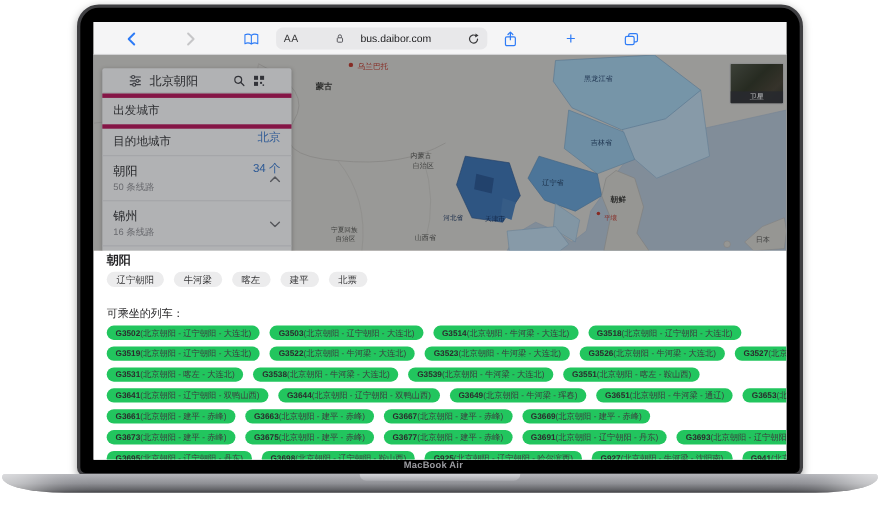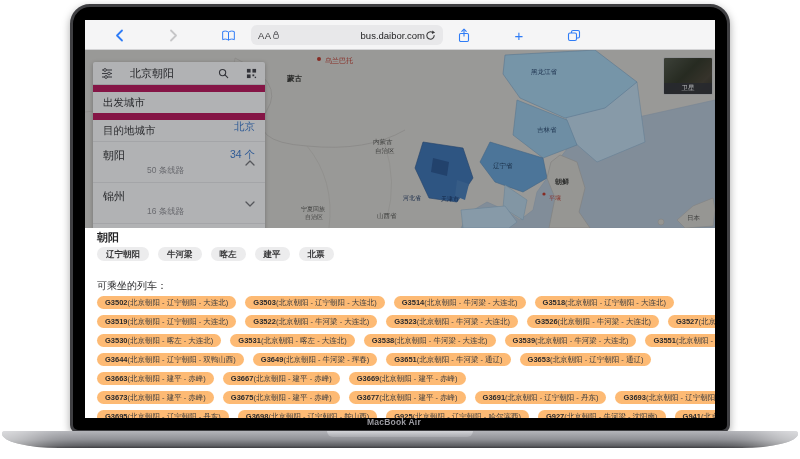--- a/index.html
+++ b/index.html
@@ -19,62 +19,62 @@
   .base-notch { position:absolute; left:50%; transform:translateX(-50%); top:0; width:146px; height:6px;
     background:linear-gradient(#d4d5d9,#a9aaaf); border-radius:0 0 7px 7px; }
 
   
   .screen { position:absolute; left:12px; top:13px; width:630px; height:398px; background:#fff; overflow:hidden; }
   .toolbar { position:relative; height:30px; background:#f5f5f6; border-bottom:1px solid #d3d3d5;padding-left:27px; }
   .tb { position:absolute; top:0; height:30px; display:flex; align-items:center; justify-content:center; }
   .url-pill { position:absolute; left:166px; top:5px; width:192px; height:20px; background:#e8e8ea;
     border-radius:6px; display:flex; align-items:center; padding:0 7px; }
   .reader { font-size:9.5px; color:#3a3a3c; letter-spacing:.5px; }
-  .domain-wrap { flex:1; display:flex; align-items:center; justify-content:space-between; gap:15px; }
+  .domain-wrap { flex:1; display:flex; align-items:center; justify-content:center; gap:15px; }
   .domain { font-size:9.5px; color:#1c1c1e; }
   .tb-txt-plus { font-size:15px; color:#2f7cf6; font-weight:400; }
 
   
   .map-band { position:relative; height:178px; overflow:hidden; background:#dcdad4; }
   .map-band svg.map { position:absolute; left:0; top:0; width:630px; height:178px; }
   .map-dim { position:absolute; inset:0; background:rgba(12,16,22,.32); z-index:6; pointer-events:none; }
 
   .minimap { position:absolute; left:578px; top:7px; width:50px; height:38px; z-index:2;
     border:1px solid #cfcfcf; border-radius:2px; overflow:hidden;
     background:linear-gradient(135deg,#54594a 0%,#333827 45%,#4a4435 75%,#2e3328 100%); }
   .minimap .mm-label { position:absolute; left:0; right:0; bottom:0; height:11px; background:rgba(52,54,58,.88);
     color:#fff; font-size:6.5px; display:flex; align-items:center; justify-content:center; }
 
   
   .sidebar { position:absolute; left:8px; top:12px; width:172px; z-index:4; background:#fff;
     border-radius:2px; box-shadow:0 1px 4px rgba(0,0,0,.25); height:220px; }
-  .sb-header { height:22px; display:flex; align-items:center; gap:17px; padding:0 8px; }
+  .sb-header { height:22px; display:flex; align-items:center; gap:7px; padding:0 24px; }
   .sb-title { flex:1; font-size:11px; color:#2f2f31; }
   .sb-div { height:1px; background:#e2e2e4; }
   .sb-row { height:28px; display:flex; align-items:center; justify-content:space-between; padding:0 10px;
-    border-top:7px solid #be185d; }
+    border-top:4px solid #be185d; }
   .sb-row:first-of-type { border-top:none; }
   .sb-label { font-size:10.5px; color:#3c3c3e; }
   .sb-value { font-size:10.5px; color:#3f7ed2;margin-top:48px; }
   .sb-city { display:flex; align-items:center; padding:6px 10px 5px; border-top:1px solid #ececee; }
   .sb-city .txt { flex:1; }
   .sb-city .name { font-size:11px; color:#2f2f31; }
-  .sb-city .sub { font-size:8.5px; color:#96969a; margin-top:2px;margin-left:44px; }
+  .sb-city .sub { font-size:8.5px; color:#96969a; margin-top:2px; }
 
   
   .details { height:190px; background:#fff; padding:2px 12px 0; overflow:hidden; }
   .city-h { font-size:11px; font-weight:700; color:#1f1f21; line-height:12px; margin-top:1px; }
   .tags { display:flex; gap:9px; margin-top:4px; }
   .tag { height:14px; line-height:14px; padding:0 9px; background:#ececed; border-radius:8px;
-    font-size:8.5px; font-weight:700; color:#38383a; }
+    font-size:8.5px; font-weight:400; color:#38383a; }
   .fastest { font-size:10px; color:#28282a; margin-top:6px; line-height:12px; }
   .trains-label { font-size:10px; color:#28282a; margin-top:19px; line-height:12px; }
   .chip-rows { margin-top:4px; }
   .chip-row { display:flex; gap:9px; margin-bottom:6px; white-space:nowrap; }
-  .chip { height:13px; line-height:13px; padding:0 8px; background:#fdba74; border-radius:7px;
+  .chip { height:13px; line-height:13px; padding:0 8px; background:#22c55e; border-radius:7px;
     font-size:7.5px; color:#3c3c3e; flex:0 0 auto; }
   .chip b { font-weight:700; color:#2b2b2d; }
 
   svg.icn { display:block; }
 </style>
 </head>
 <body>
 <div class="stage">
 
   <div class="screen-frame">
@@ -256,33 +256,34 @@
               <span class="chip"><b>G3518</b><span>(北京朝阳 - 辽宁朝阳 - 大连北)</span></span>
             </div>
             <div class="chip-row">
               <span class="chip"><b>G3519</b><span>(北京朝阳 - 辽宁朝阳 - 大连北)</span></span>
               <span class="chip"><b>G3522</b><span>(北京朝阳 - 牛河梁 - 大连北)</span></span>
               <span class="chip"><b>G3523</b><span>(北京朝阳 - 牛河梁 - 大连北)</span></span>
               <span class="chip"><b>G3526</b><span>(北京朝阳 - 牛河梁 - 大连北)</span></span>
               <span class="chip"><b>G3527</b><span>(北京朝阳 - 牛河梁 - 大连北)</span></span>
             </div>
             <div class="chip-row">
-              <span class="chip"><b>G3530</b><span>(北京朝阳 - 喀左 - 大连北)</span></span>
               <span class="chip"><b>G3531</b><span>(北京朝阳 - 喀左 - 大连北)</span></span>
               <span class="chip"><b>G3538</b><span>(北京朝阳 - 牛河梁 - 大连北)</span></span>
               <span class="chip"><b>G3539</b><span>(北京朝阳 - 牛河梁 - 大连北)</span></span>
               <span class="chip"><b>G3551</b><span>(北京朝阳 - 喀左 - 鞍山西)</span></span>
             </div>
             <div class="chip-row">
+              <span class="chip"><b>G3641</b><span>(北京朝阳 - 辽宁朝阳 - 双鸭山西)</span></span>
               <span class="chip"><b>G3644</b><span>(北京朝阳 - 辽宁朝阳 - 双鸭山西)</span></span>
               <span class="chip"><b>G3649</b><span>(北京朝阳 - 牛河梁 - 珲春)</span></span>
               <span class="chip"><b>G3651</b><span>(北京朝阳 - 牛河梁 - 通辽)</span></span>
               <span class="chip"><b>G3653</b><span>(北京朝阳 - 辽宁朝阳 - 通辽)</span></span>
             </div>
             <div class="chip-row">
+              <span class="chip"><b>G3661</b><span>(北京朝阳 - 建平 - 赤峰)</span></span>
               <span class="chip"><b>G3663</b><span>(北京朝阳 - 建平 - 赤峰)</span></span>
               <span class="chip"><b>G3667</b><span>(北京朝阳 - 建平 - 赤峰)</span></span>
               <span class="chip"><b>G3669</b><span>(北京朝阳 - 建平 - 赤峰)</span></span>
             </div>
             <div class="chip-row">
               <span class="chip"><b>G3673</b><span>(北京朝阳 - 建平 - 赤峰)</span></span>
               <span class="chip"><b>G3675</b><span>(北京朝阳 - 建平 - 赤峰)</span></span>
               <span class="chip"><b>G3677</b><span>(北京朝阳 - 建平 - 赤峰)</span></span>
               <span class="chip"><b>G3691</b><span>(北京朝阳 - 辽宁朝阳 - 丹东)</span></span>
               <span class="chip"><b>G3693</b><span>(北京朝阳 - 辽宁朝阳 - 丹东)</span></span>

